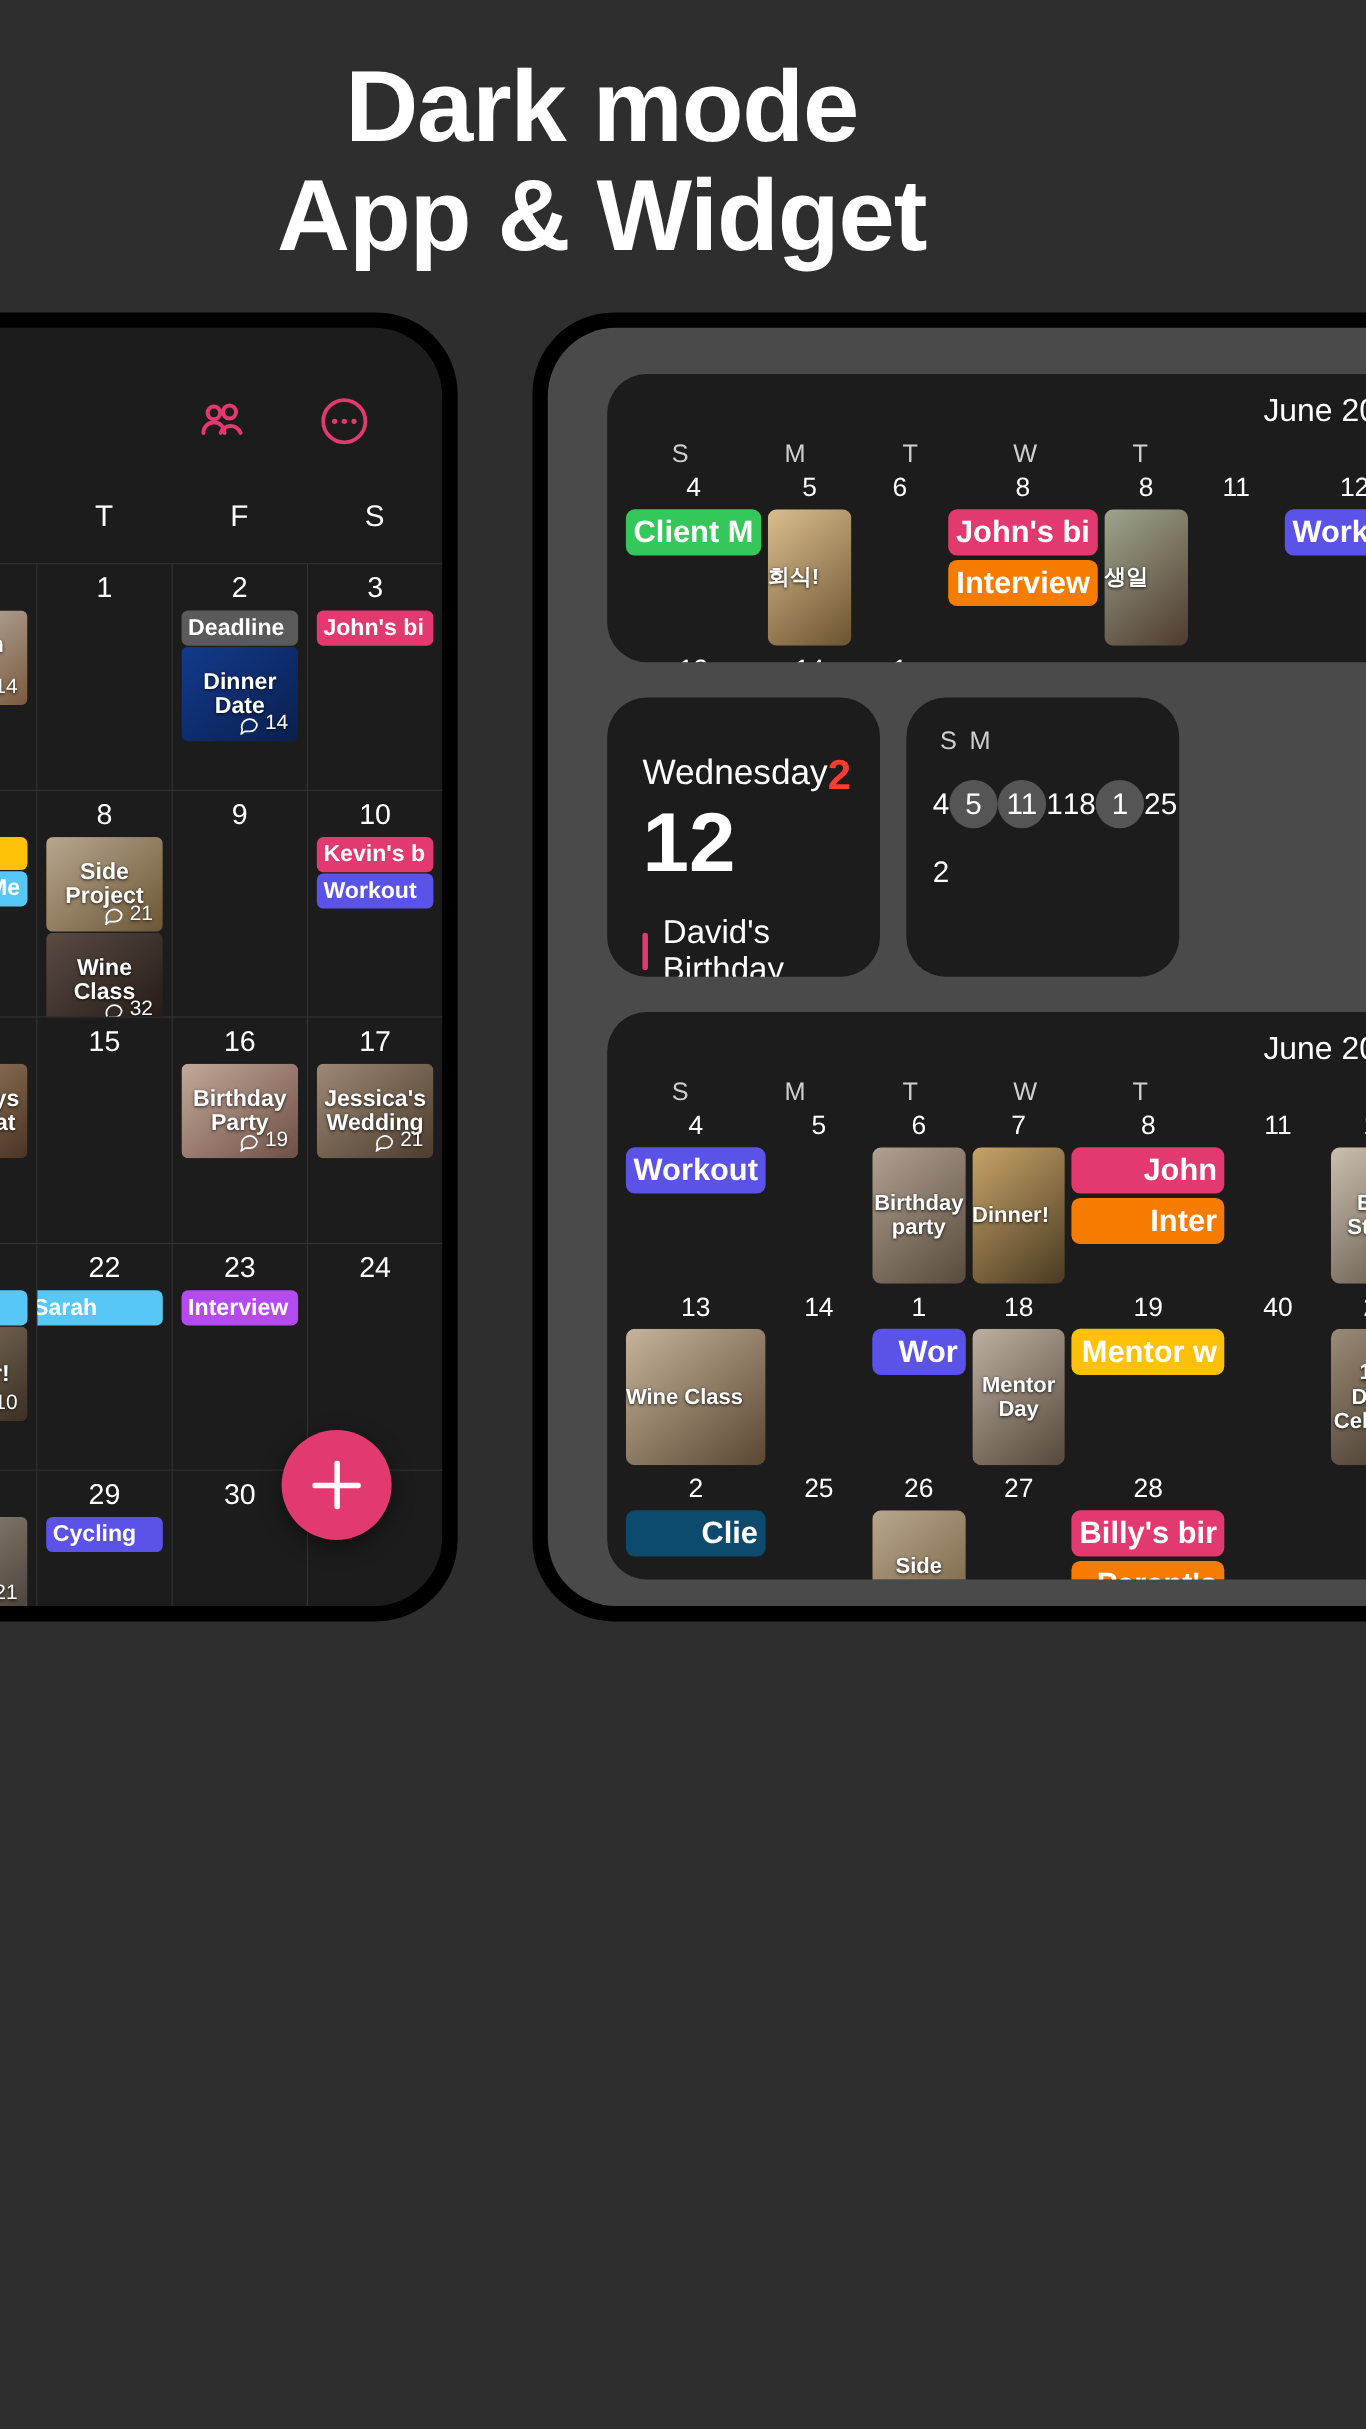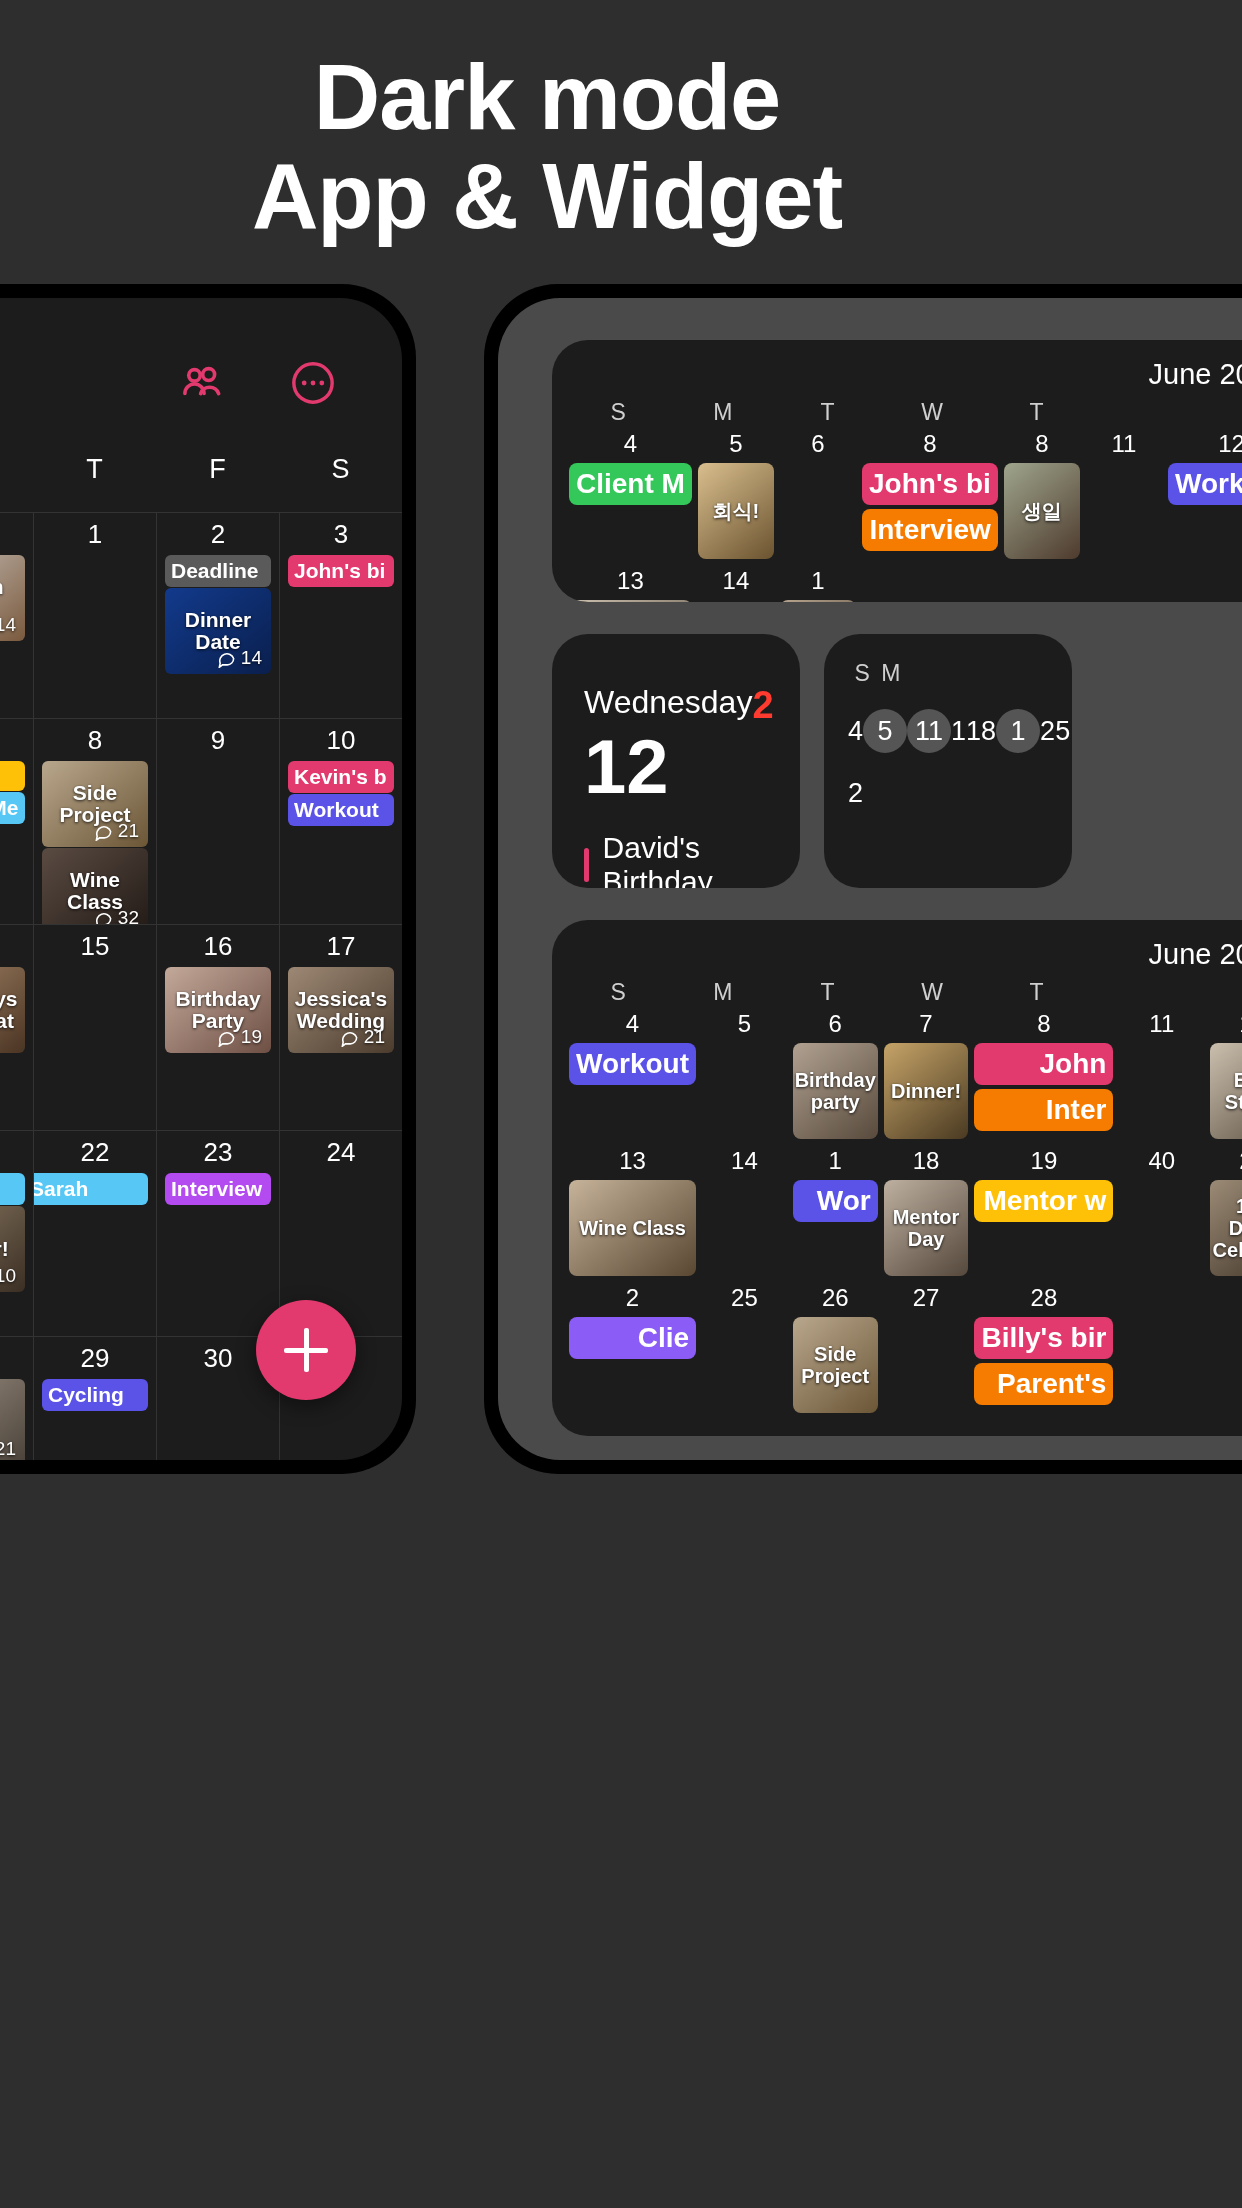--- a/index.html
+++ b/index.html
@@ -144,22 +144,22 @@
     text-align: center; color: #ffffff; font-size: 24px;
     font-weight: 500; margin-bottom: 5px;
   }
   .wg-ev { border-radius: 8px; margin-bottom: 4px; overflow: hidden; }
   .wg-ev.chip {
     font-size: 28px; font-weight: 700; color: #fff;
     padding: 5px 7px; white-space: nowrap;
     text-align: right;
   }
   .wg-ev.photo {
-    position: relative; height: 96px;
-    display: flex; align-items: center; justify-content: center;
+    position: relative; height: 124px;
+    display: flex; align-items: center; justify-content: flex-start;
   }
   .wg-ev.photo .ttl {
     position: relative; z-index: 2;
     font-size: 20px; font-weight: bold; color: #fff;
     text-align: center; line-height: 1.1;
     text-shadow: 0 1px 3px rgba(0,0,0,.85);
   }
 
   
   .day-wg { padding: 50px 32px; }
@@ -556,21 +556,21 @@
             </div>
             <div class="wg-cell" style="min-height: 96px;">
               <div class="wg-daynum">21</div>
               <div class="wg-ev photo">
                 <div class="ph" style="background: linear-gradient(140deg, rgb(155, 139, 118) 0%, rgb(65, 52, 40) 100%);"></div>
                 <div class="ttl">100 Days Celebrat</div>
               </div>
             </div>
             <div class="wg-cell" style="min-height: 96px;">
               <div class="wg-daynum">2</div>
-              <div class="wg-ev chip" style="background: #8b5cf6;">Clie</div>
+              <div class="wg-ev chip" style="background: #0c4a6e;">Clie</div>
             </div>
             <div class="wg-cell" style="min-height: 96px;">
               <div class="wg-daynum">25</div>
             </div>
             <div class="wg-cell" style="min-height: 96px;">
               <div class="wg-daynum">26</div>
               <div class="wg-ev photo">
                 <div class="ph" style="background: linear-gradient(140deg, rgb(185, 167, 141) 0%, rgb(107, 86, 54) 100%);"></div>
                 <div class="ttl">Side Project</div>
               </div>

